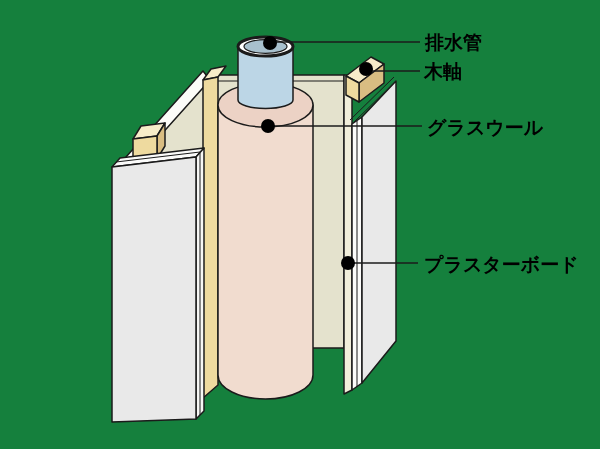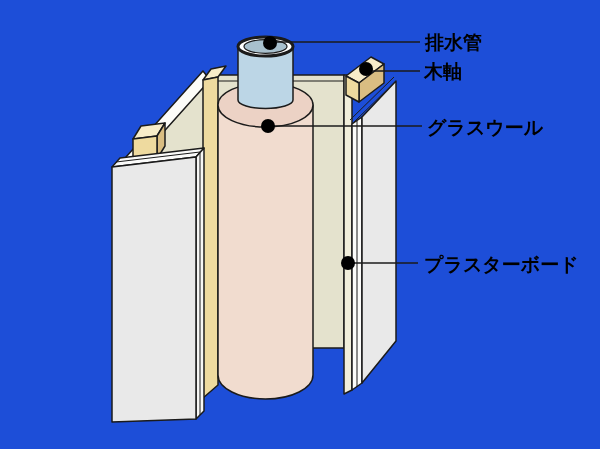--- a/index.html
+++ b/index.html
@@ -8,21 +8,21 @@
     background: #ffffff;
     width: 600px;
     height: 449px;
     overflow: hidden;
     font-family: "DejaVu Sans", sans-serif;
   }
   #stage {
     position: relative;
     width: 600px;
     height: 449px;
-    background: #1d4ed8;
+    background: #15803d;
   }
   svg { display: block; }
   .outline { stroke: #1b1b1b; stroke-width: 1.5; stroke-linejoin: round; }
   .thin    { stroke: #1b1b1b; stroke-width: 1;   fill: none; }
   .leader  { stroke: #1b1b1b; stroke-width: 1.4; fill: none; }
   .lbl {
     font-family: "DejaVu Sans", sans-serif;
     font-size: 19px;
     font-weight: 700;
     fill: #000000;

